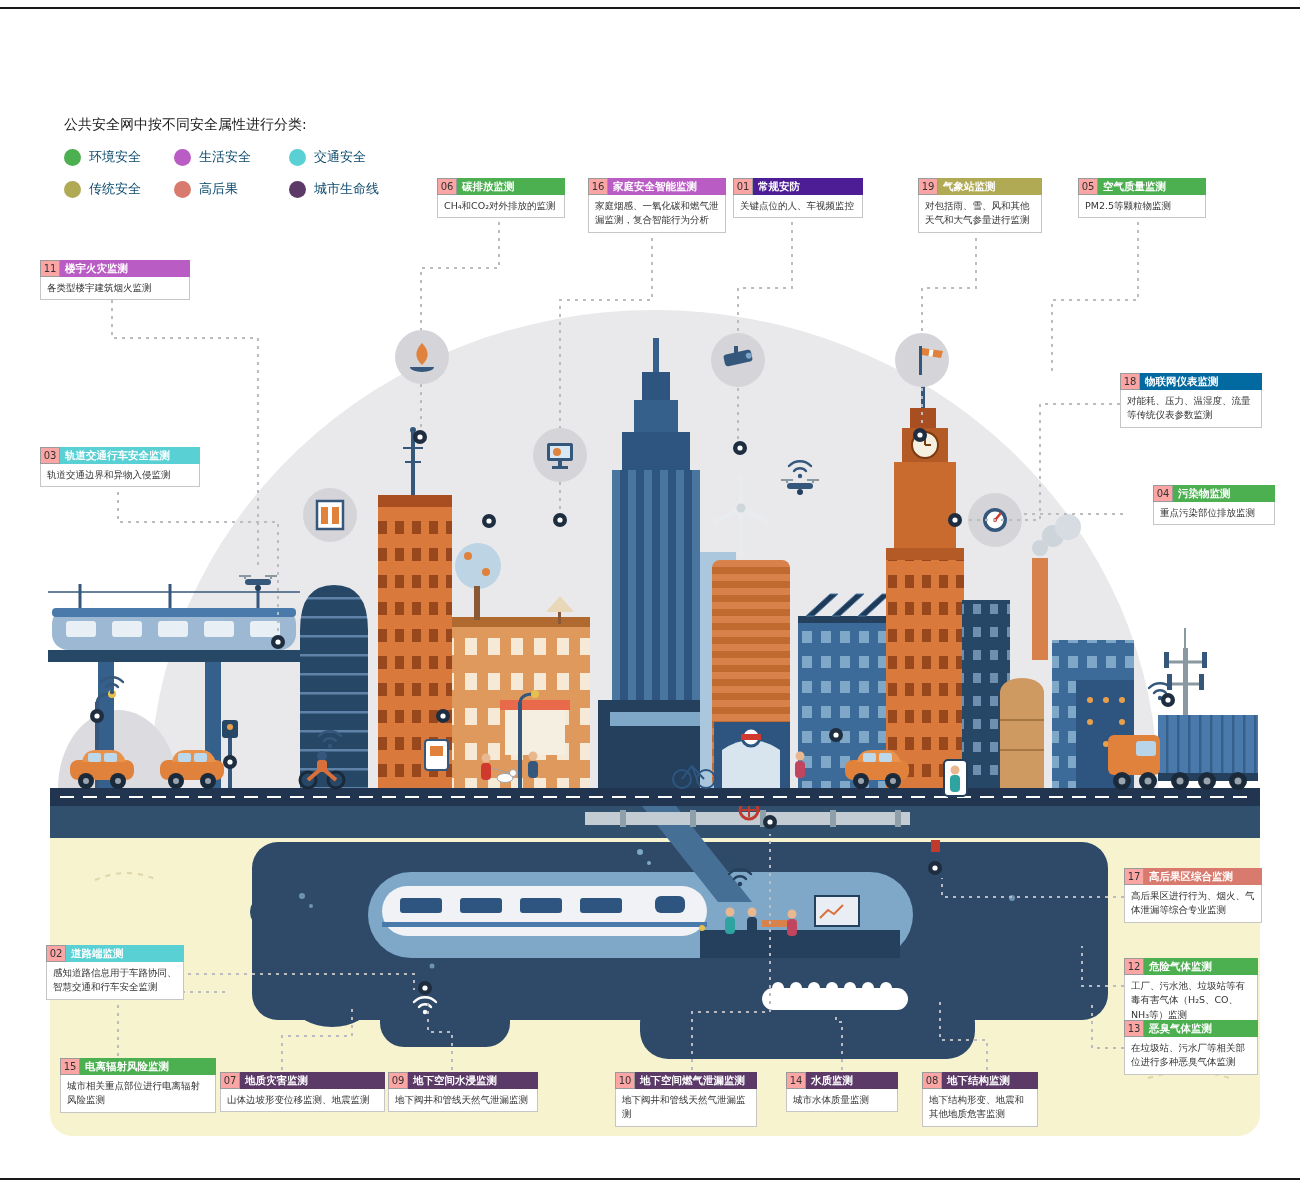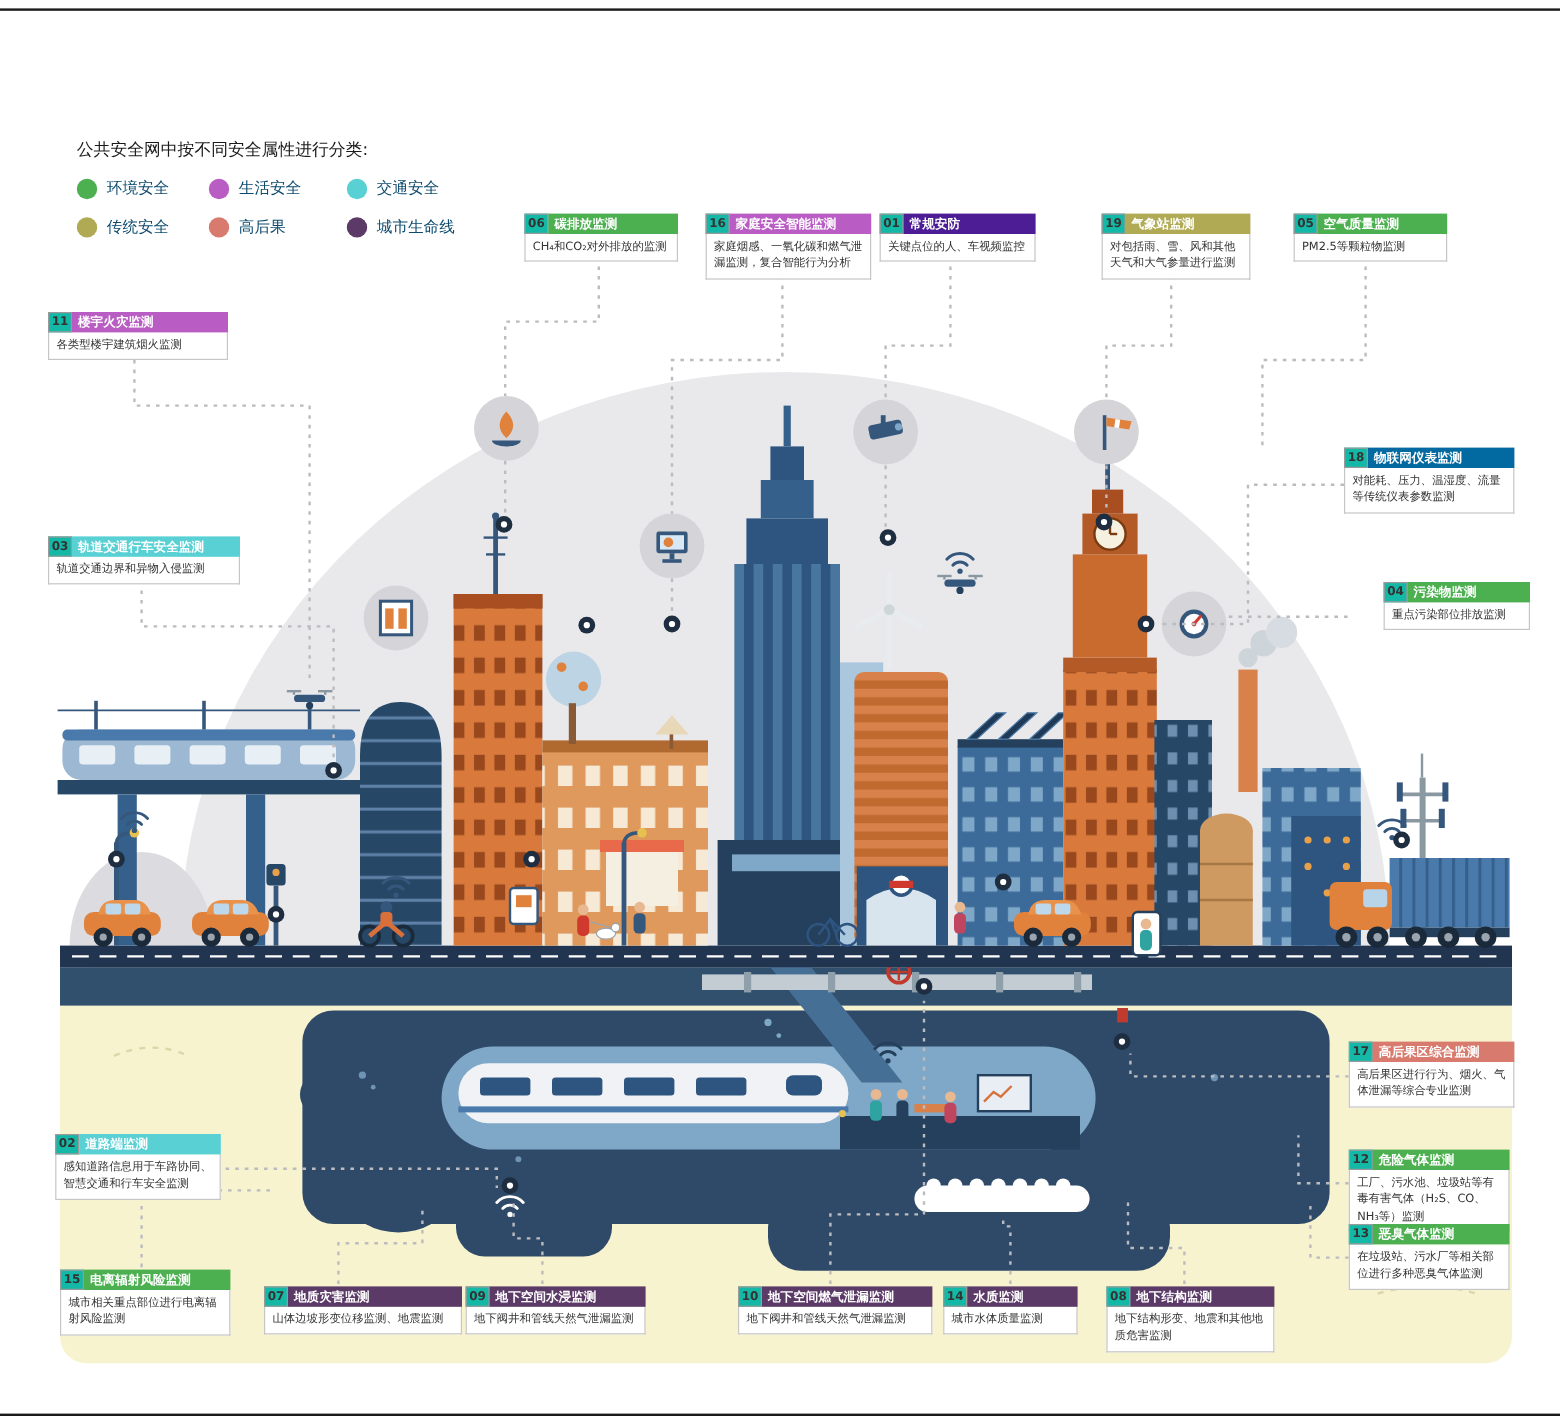--- a/index.html
+++ b/index.html
@@ -10,22 +10,22 @@
   .main-title{position:absolute;left:0;top:38px;width:1300px;text-align:center;
               font-size:44px;font-weight:900;color:#000;letter-spacing:3px;margin:0;}
   .legend-intro{position:absolute;left:64px;top:116px;font-size:14px;color:#1a1a1a;}
   .legend-grid{position:absolute;left:64px;top:148px;display:grid;
                grid-template-columns:110px 115px 140px;grid-row-gap:14px;}
   .legend-item{display:flex;align-items:center;font-size:13px;color:#0c4a6e;}
   .legend-dot{width:17px;height:17px;border-radius:50%;margin-right:8px;flex:0 0 auto;}
   .art{position:absolute;left:0;top:0;}
   .callout{position:absolute;z-index:5;}
   .co-head{display:flex;align-items:stretch;height:17px;}
-  .co-num{background:#14b8a6;border:1px solid #9a9a9a;width:20px;display:flex;align-items:center;
-          justify-content:center;font-size:10px;font-weight:bold;color:#333;box-sizing:border-box;}
+  .co-num{background:#fca5a5;border:1px solid #9a9a9a;width:20px;display:flex;align-items:center;
+          justify-content:center;font-size:10px;font-weight:normal;color:#333;box-sizing:border-box;}
   .co-title{flex:1;color:#fff;font-size:10.5px;font-weight:bold;display:flex;align-items:center;
             padding:0 5px;white-space:nowrap;overflow:hidden;}
   .co-body{background:#fff;border:1px solid #c6c6c6;border-top:none;padding:4px 6px;
            font-size:9.5px;color:#333;line-height:1.5;}
 </style>
 </head>
 <body>
 
 <div class="stage">
   <div class="rule top"></div>
@@ -501,35 +501,35 @@
         </div>
         <div class="co-body">CH₄和CO₂对外排放的监测</div>
       </div>
       <div class="callout" style="left: 220px; top: 1072px; width: 165px;">
         <div class="co-head">
           <span class="co-num">07</span>
           <span class="co-title" style="background:#5b3a68">地质灾害监测</span>
         </div>
         <div class="co-body">山体边坡形变位移监测、地震监测</div>
       </div>
-      <div class="callout" style="left: 922px; top: 1072px; width: 140px;">
+      <div class="callout" style="left: 922px; top: 1072px; width: 116px;">
         <div class="co-head">
           <span class="co-num">08</span>
           <span class="co-title" style="background:#5b3a68">地下结构监测</span>
         </div>
         <div class="co-body">地下结构形变、地震和其他地质危害监测</div>
       </div>
       <div class="callout" style="left: 388px; top: 1072px; width: 150px;">
         <div class="co-head">
           <span class="co-num">09</span>
           <span class="co-title" style="background:#5b3a68">地下空间水浸监测</span>
         </div>
         <div class="co-body">地下阀井和管线天然气泄漏监测</div>
       </div>
-      <div class="callout" style="left: 615px; top: 1072px; width: 162px;">
+      <div class="callout" style="left: 615px; top: 1072px; width: 142px;">
         <div class="co-head">
           <span class="co-num">10</span>
           <span class="co-title" style="background:#5b3a68">地下空间燃气泄漏监测</span>
         </div>
         <div class="co-body">地下阀井和管线天然气泄漏监测</div>
       </div>
       <div class="callout" style="left: 40px; top: 260px; width: 150px;">
         <div class="co-head">
           <span class="co-num">11</span>
           <span class="co-title" style="background:#b95cc4">楼宇火灾监测</span>
@@ -550,21 +550,21 @@
         </div>
         <div class="co-body">在垃圾站、污水厂等相关部位进行多种恶臭气体监测</div>
       </div>
       <div class="callout" style="left: 786px; top: 1072px; width: 112px;">
         <div class="co-head">
           <span class="co-num">14</span>
           <span class="co-title" style="background:#5b3a68">水质监测</span>
         </div>
         <div class="co-body">城市水体质量监测</div>
       </div>
-      <div class="callout" style="left: 50px; top: 1058px; width: 142px;">
+      <div class="callout" style="left: 60px; top: 1058px; width: 156px;">
         <div class="co-head">
           <span class="co-num">15</span>
           <span class="co-title" style="background:#4caf50">电离辐射风险监测</span>
         </div>
         <div class="co-body">城市相关重点部位进行电离辐射风险监测</div>
       </div>
       <div class="callout" style="left: 588px; top: 178px; width: 138px;">
         <div class="co-head">
           <span class="co-num">16</span>
           <span class="co-title" style="background:#b95cc4">家庭安全智能监测</span>

